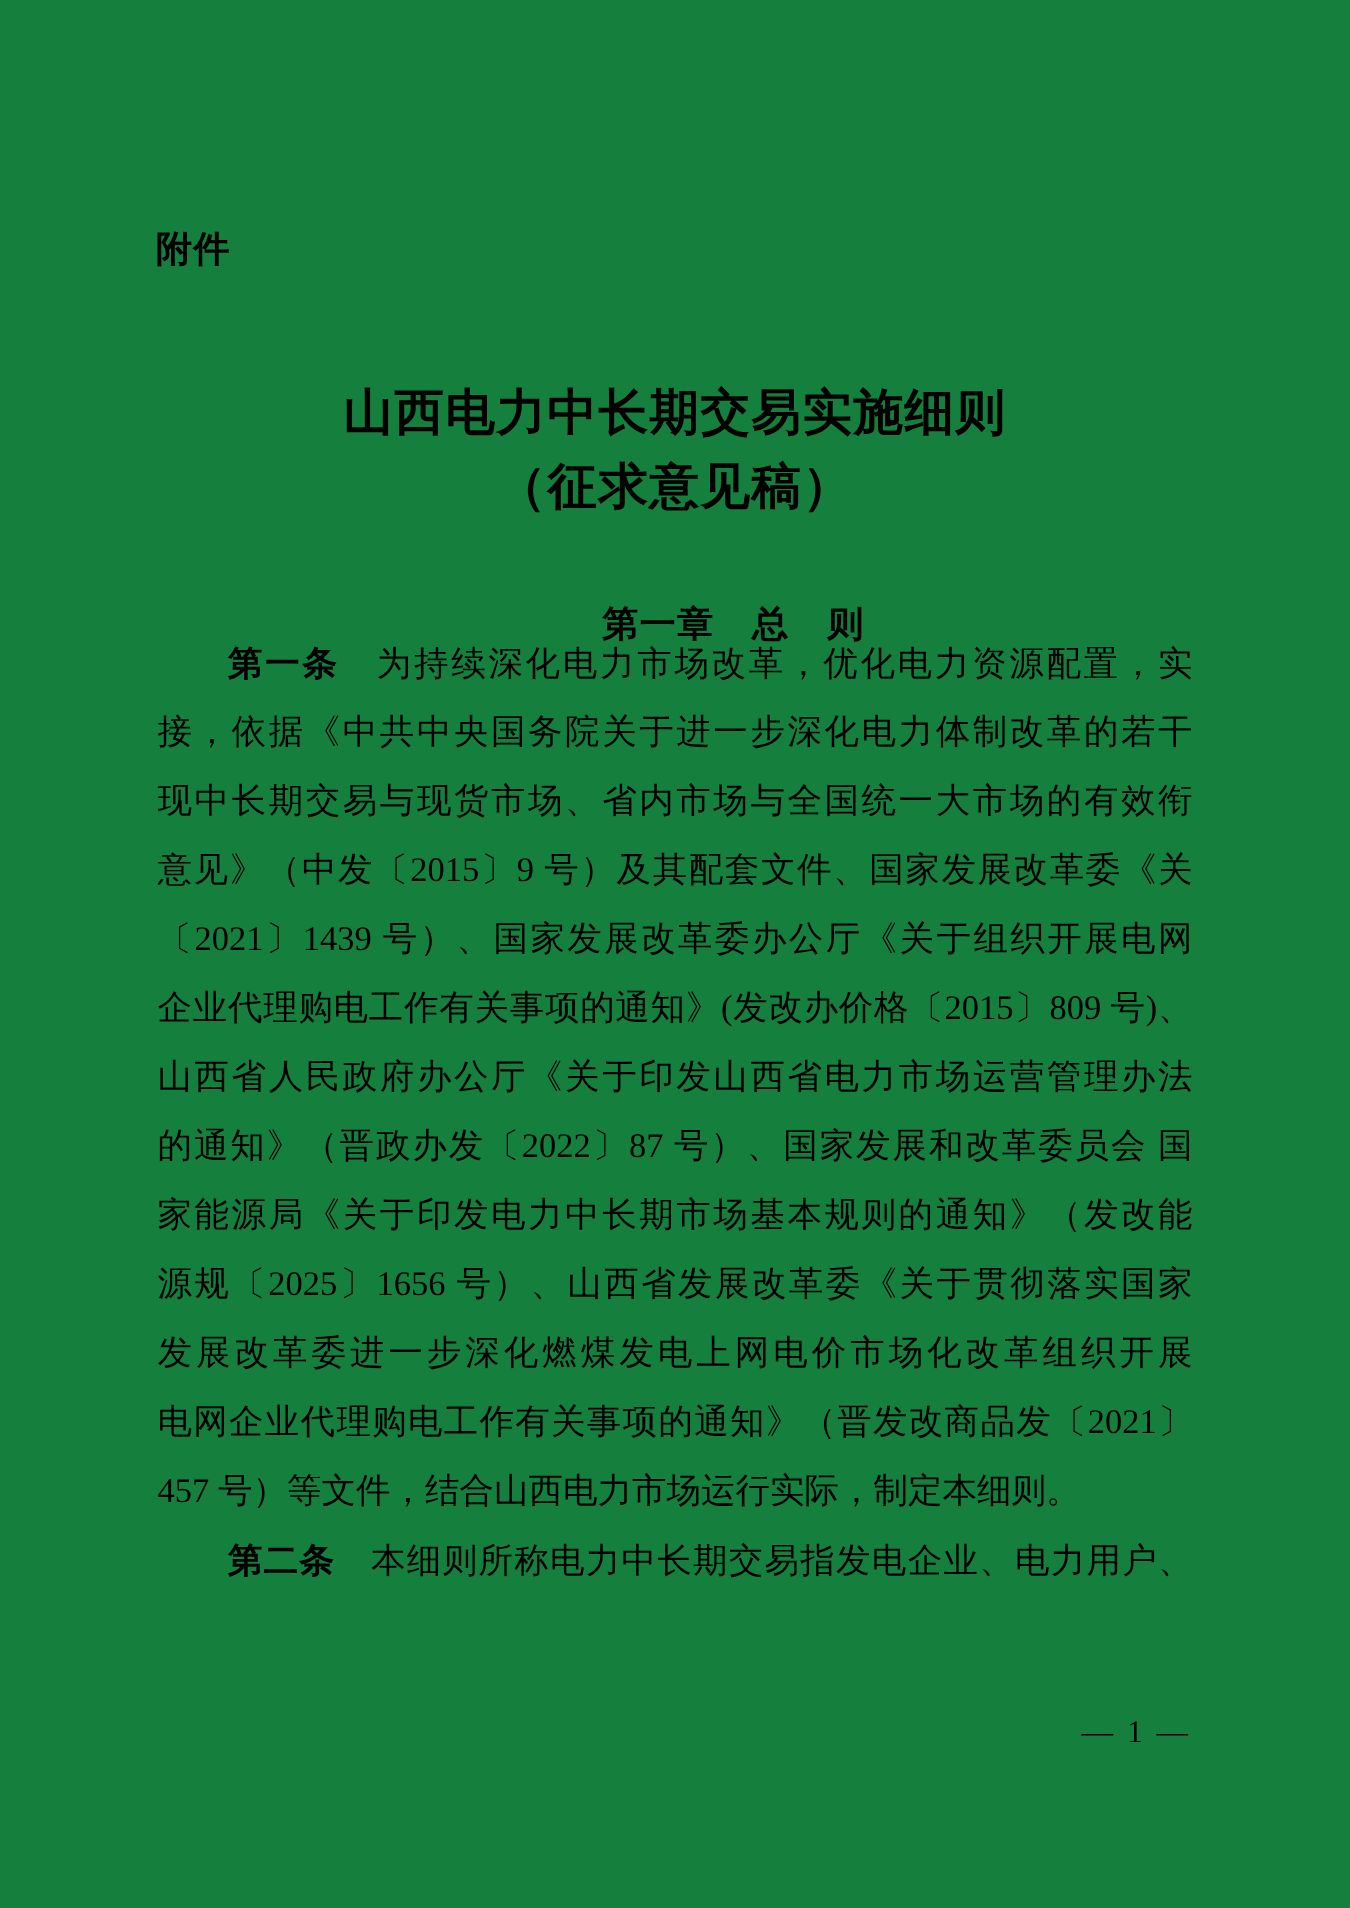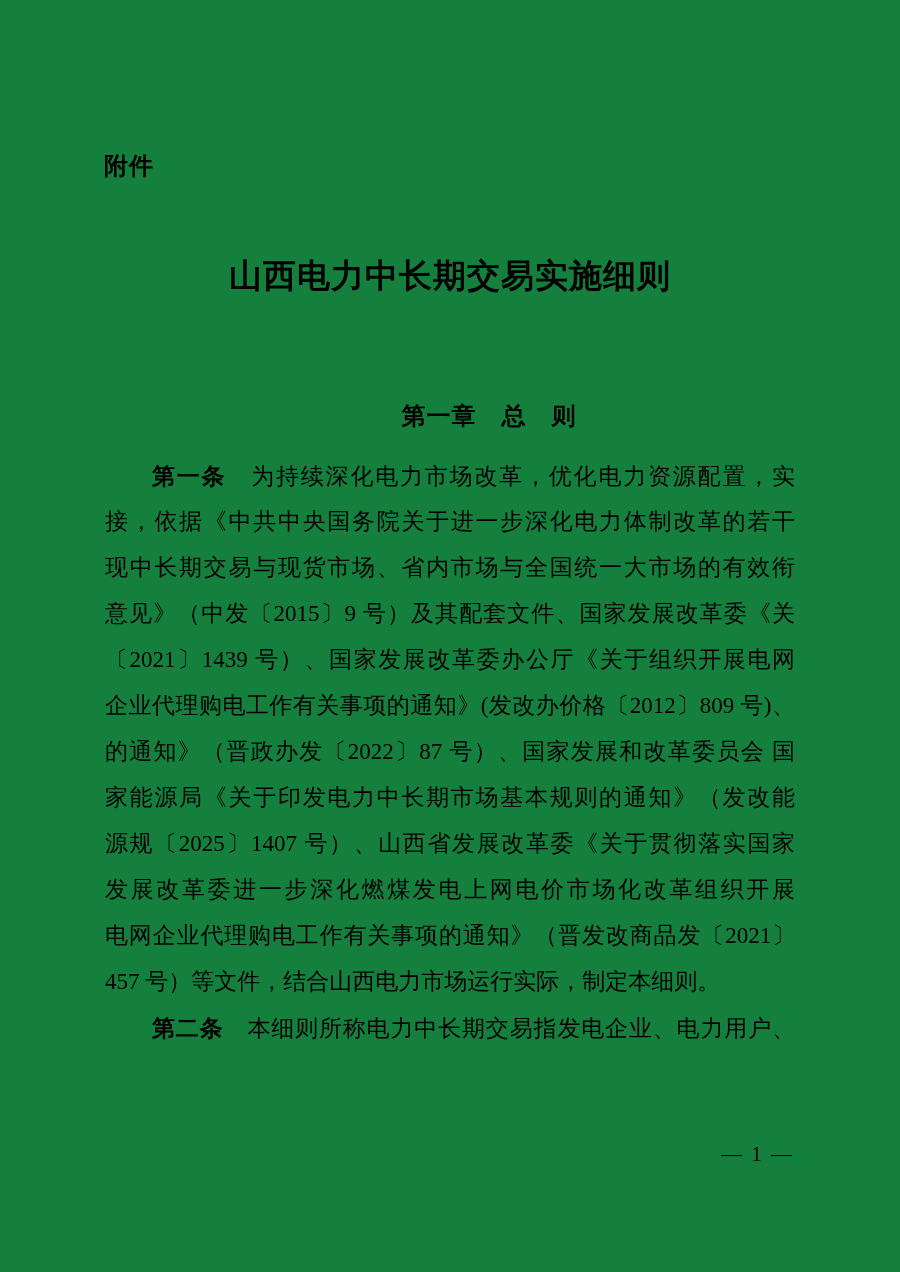--- a/index.html
+++ b/index.html
@@ -46,21 +46,21 @@
     text-align: center;
     font-size: 24px;
     font-weight: bold;
     letter-spacing: 1px;
     font-family: "Liberation Sans", "DejaVu Sans", sans-serif;
     margin-left: 39px;
   }
   .doc-body {
     position: absolute;
     left: 105px;
-    top: 453px;
+    top: 419px;
     width: 690px;
   }
   .body-line {
     height: 46px;
     line-height: 46px;
     font-size: 23px;
     white-space: nowrap;
     text-align: justify;
     text-align-last: justify;
     text-justify: inter-character;
@@ -87,34 +87,36 @@
 </style>
 </head>
 <body>
 
 <div class="page">
 
   <div class="attachment">附件</div>
 
   <div class="title-block">
     <div>山西电力中长期交易实施细则</div>
+    <div>（征求意见稿）</div>
   </div>
 
   <div class="chapter-heading">第一章　总　则</div>
 
   <div class="doc-body">
       <div class="body-line indent"><span class="lead">第一条</span>　为持续深化电力市场改革，优化电力资源配置，实</div>
       <div class="body-line">接，依据《中共中央国务院关于进一步深化电力体制改革的若干</div>
       <div class="body-line">现中长期交易与现货市场、省内市场与全国统一大市场的有效衔</div>
       <div class="body-line">意见》（中发〔2015〕9 号）及其配套文件、国家发展改革委《关</div>
       <div class="body-line">〔2021〕1439 号）、国家发展改革委办公厅《关于组织开展电网</div>
-      <div class="body-line">企业代理购电工作有关事项的通知》(发改办价格〔2012〕809 号)、</div>
+      <div class="body-line">企业代理购电工作有关事项的通知》(发改办价格〔2015〕809 号)、</div>
+      <div class="body-line">山西省人民政府办公厅《关于印发山西省电力市场运营管理办法</div>
       <div class="body-line">的通知》（晋政办发〔2022〕87 号）、国家发展和改革委员会 国</div>
       <div class="body-line">家能源局《关于印发电力中长期市场基本规则的通知》（发改能</div>
-      <div class="body-line">源规〔2025〕1407 号）、山西省发展改革委《关于贯彻落实国家</div>
+      <div class="body-line">源规〔2025〕1656 号）、山西省发展改革委《关于贯彻落实国家</div>
       <div class="body-line">发展改革委进一步深化燃煤发电上网电价市场化改革组织开展</div>
       <div class="body-line">电网企业代理购电工作有关事项的通知》（晋发改商品发〔2021〕</div>
       <div class="body-line no-fill">457 号）等文件，结合山西电力市场运行实际，制定本细则。</div>
       <div class="body-line indent"><span class="lead">第二条</span>　本细则所称电力中长期交易指发电企业、电力用户、</div>
     </div>
 
   <div class="page-number">— 1 —</div>
 
 </div>
 

